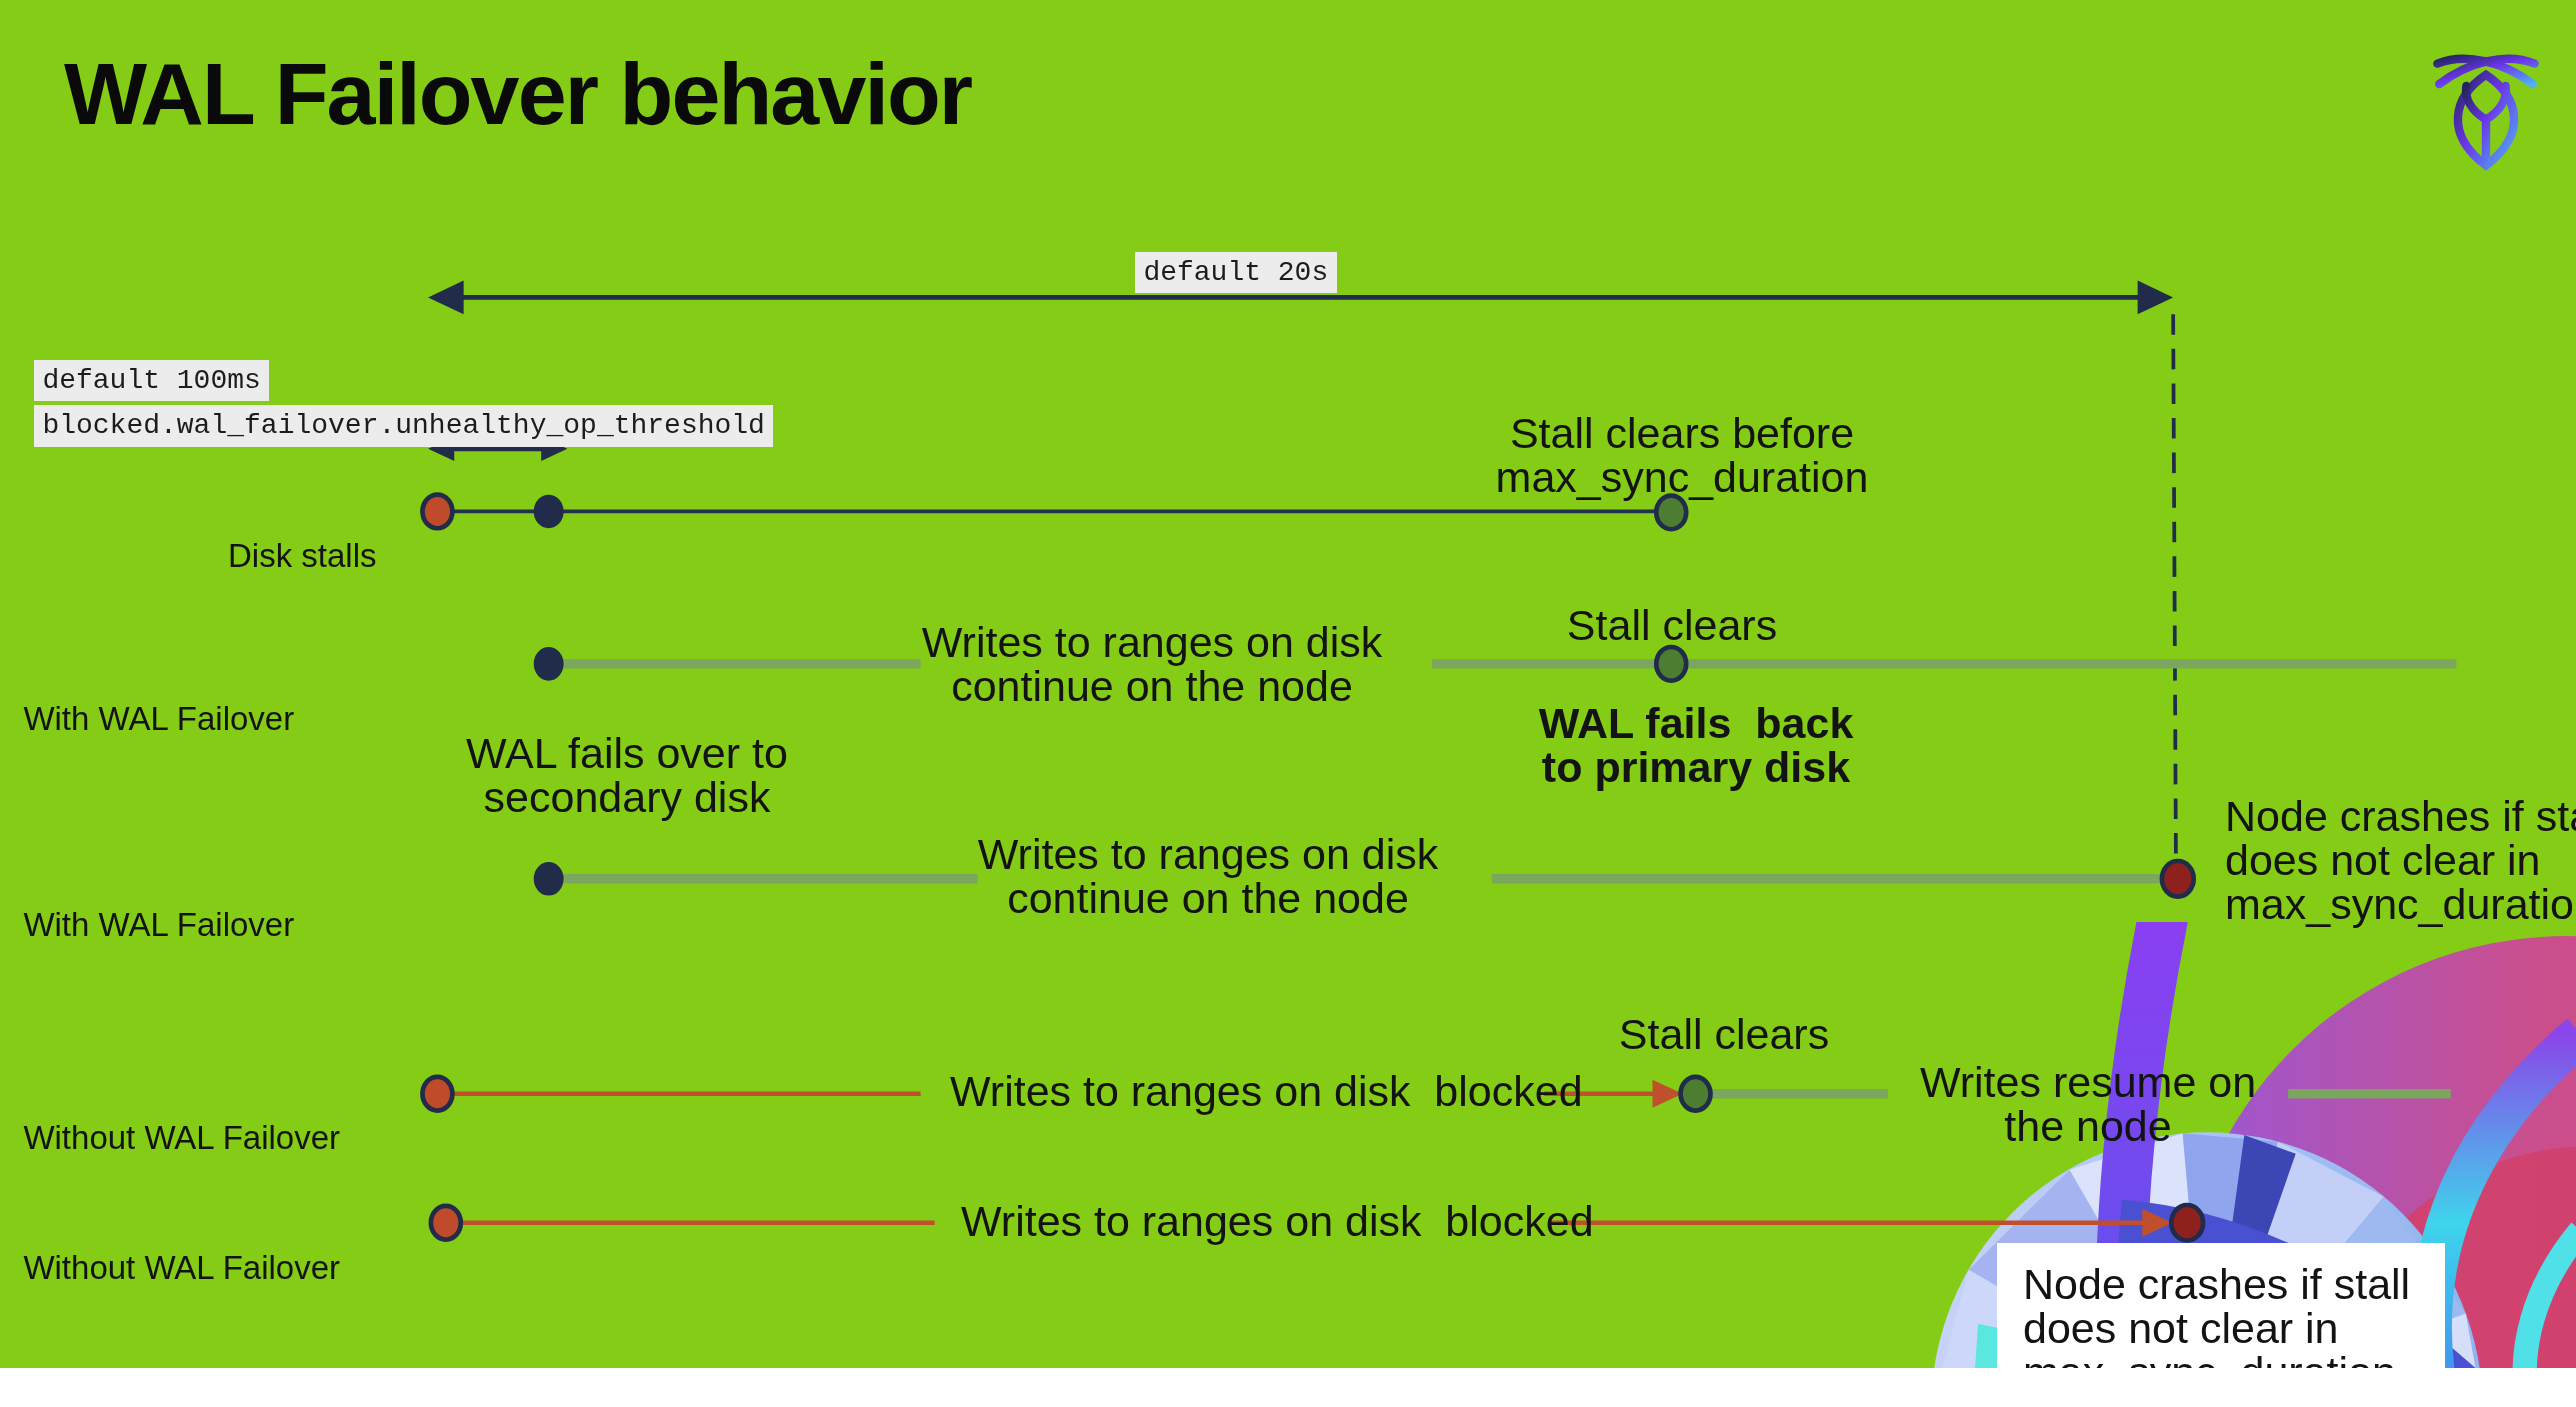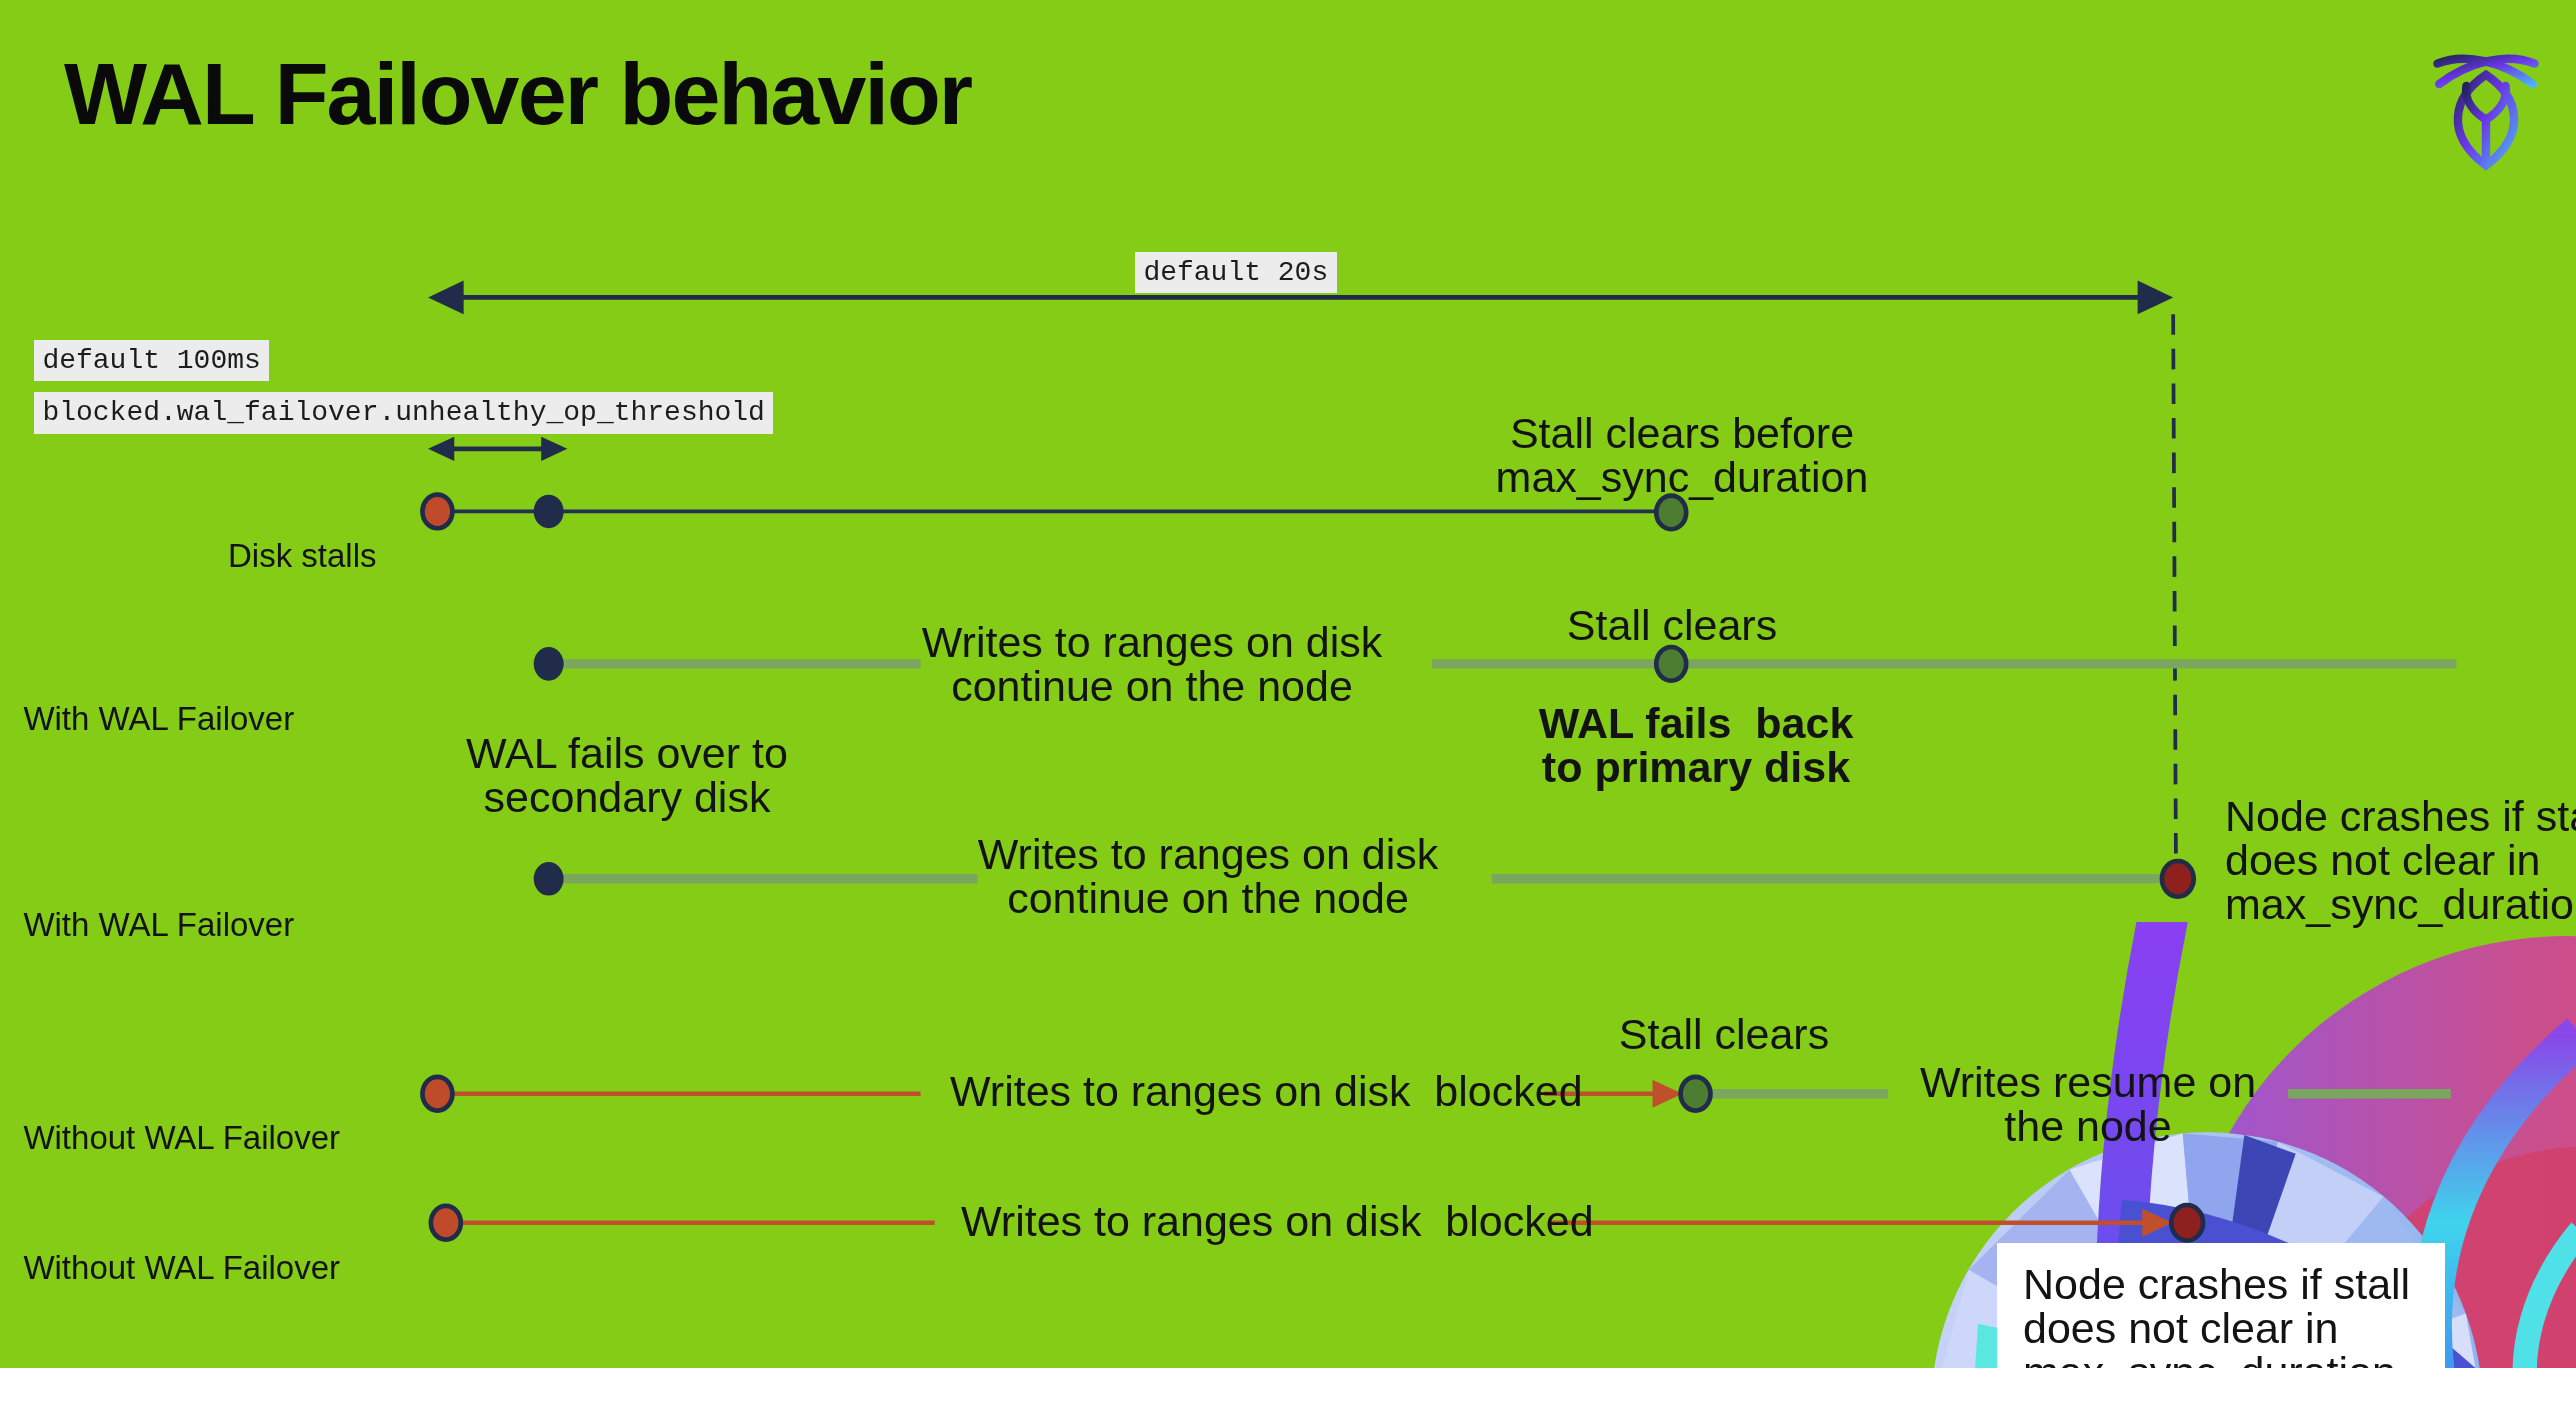--- a/index.html
+++ b/index.html
@@ -9,21 +9,21 @@
   }
   .abs{position:absolute;}
   .title{
     font-size:88px;font-weight:800;letter-spacing:-1.9px;color:#0a0a0a;
     font-family:"Liberation Sans",sans-serif;white-space:pre;
   }
   .mono-block{z-index:6;}
   .mono-line{
     display:table;font-family:"Liberation Mono","DejaVu Sans Mono",monospace;
     font-size:28px;line-height:34px;color:#1c1c1c;background:#ececec;
-    padding:3.7px 8.4px;margin-bottom:11px;white-space:pre;
+    padding:3.7px 8.4px;margin-bottom:4px;white-space:pre;
   }
   .ann{
     font-size:43px;line-height:44px;color:#131313;white-space:pre;z-index:5;
   }
   .ann-center{text-align:center;transform:translateX(-50%);}
   .row-label{
     font-size:33px;line-height:41px;color:#131313;white-space:pre;z-index:5;margin-top:44px;
   }
   .white-box{
     background:#ffffff;z-index:4;
@@ -145,21 +145,21 @@
     <line x1="477" y1="1308" x2="1000" y2="1308" stroke="#c0502c" stroke-width="5"></line>
     <line x1="1660" y1="1308" x2="2300" y2="1308" stroke="#c0502c" stroke-width="5"></line>
     <polygon points="2324,1308 2292,1293 2292,1323" fill="#c0502c"></polygon>
     <ellipse cx="477" cy="1308" rx="16" ry="18" fill="#bf4b2b" stroke="#202c49" stroke-width="5"></ellipse>
     <ellipse cx="2340" cy="1308" rx="17" ry="19" fill="#8e201e" stroke="#202c49" stroke-width="5"></ellipse>
   </svg>
 
   <div class="abs mono-block" style="left:1135px;top:252px;">
     <div class="mono-line">default 20s</div>
   </div>
-  <div class="abs mono-block" style="left:34px;top:340px;">
+  <div class="abs mono-block" style="left:34px;top:360px;">
     <div class="mono-line">default 100ms</div>
     <div class="mono-line">blocked.wal_failover.unhealthy_op_threshold</div>
   </div>
 
   <div class="abs row-label" style="left:228px;top:491px;">Disk stalls</div>
   <div class="abs row-label" style="left:23.4px;top:654px;">With WAL Failover</div>
   <div class="abs row-label" style="left:23.4px;top:860px;">With WAL Failover</div>
   <div class="abs row-label" style="left:23.4px;top:1073px;">Without WAL Failover</div>
   <div class="abs row-label" style="left:23.4px;top:1203px;">Without WAL Failover</div>
 

